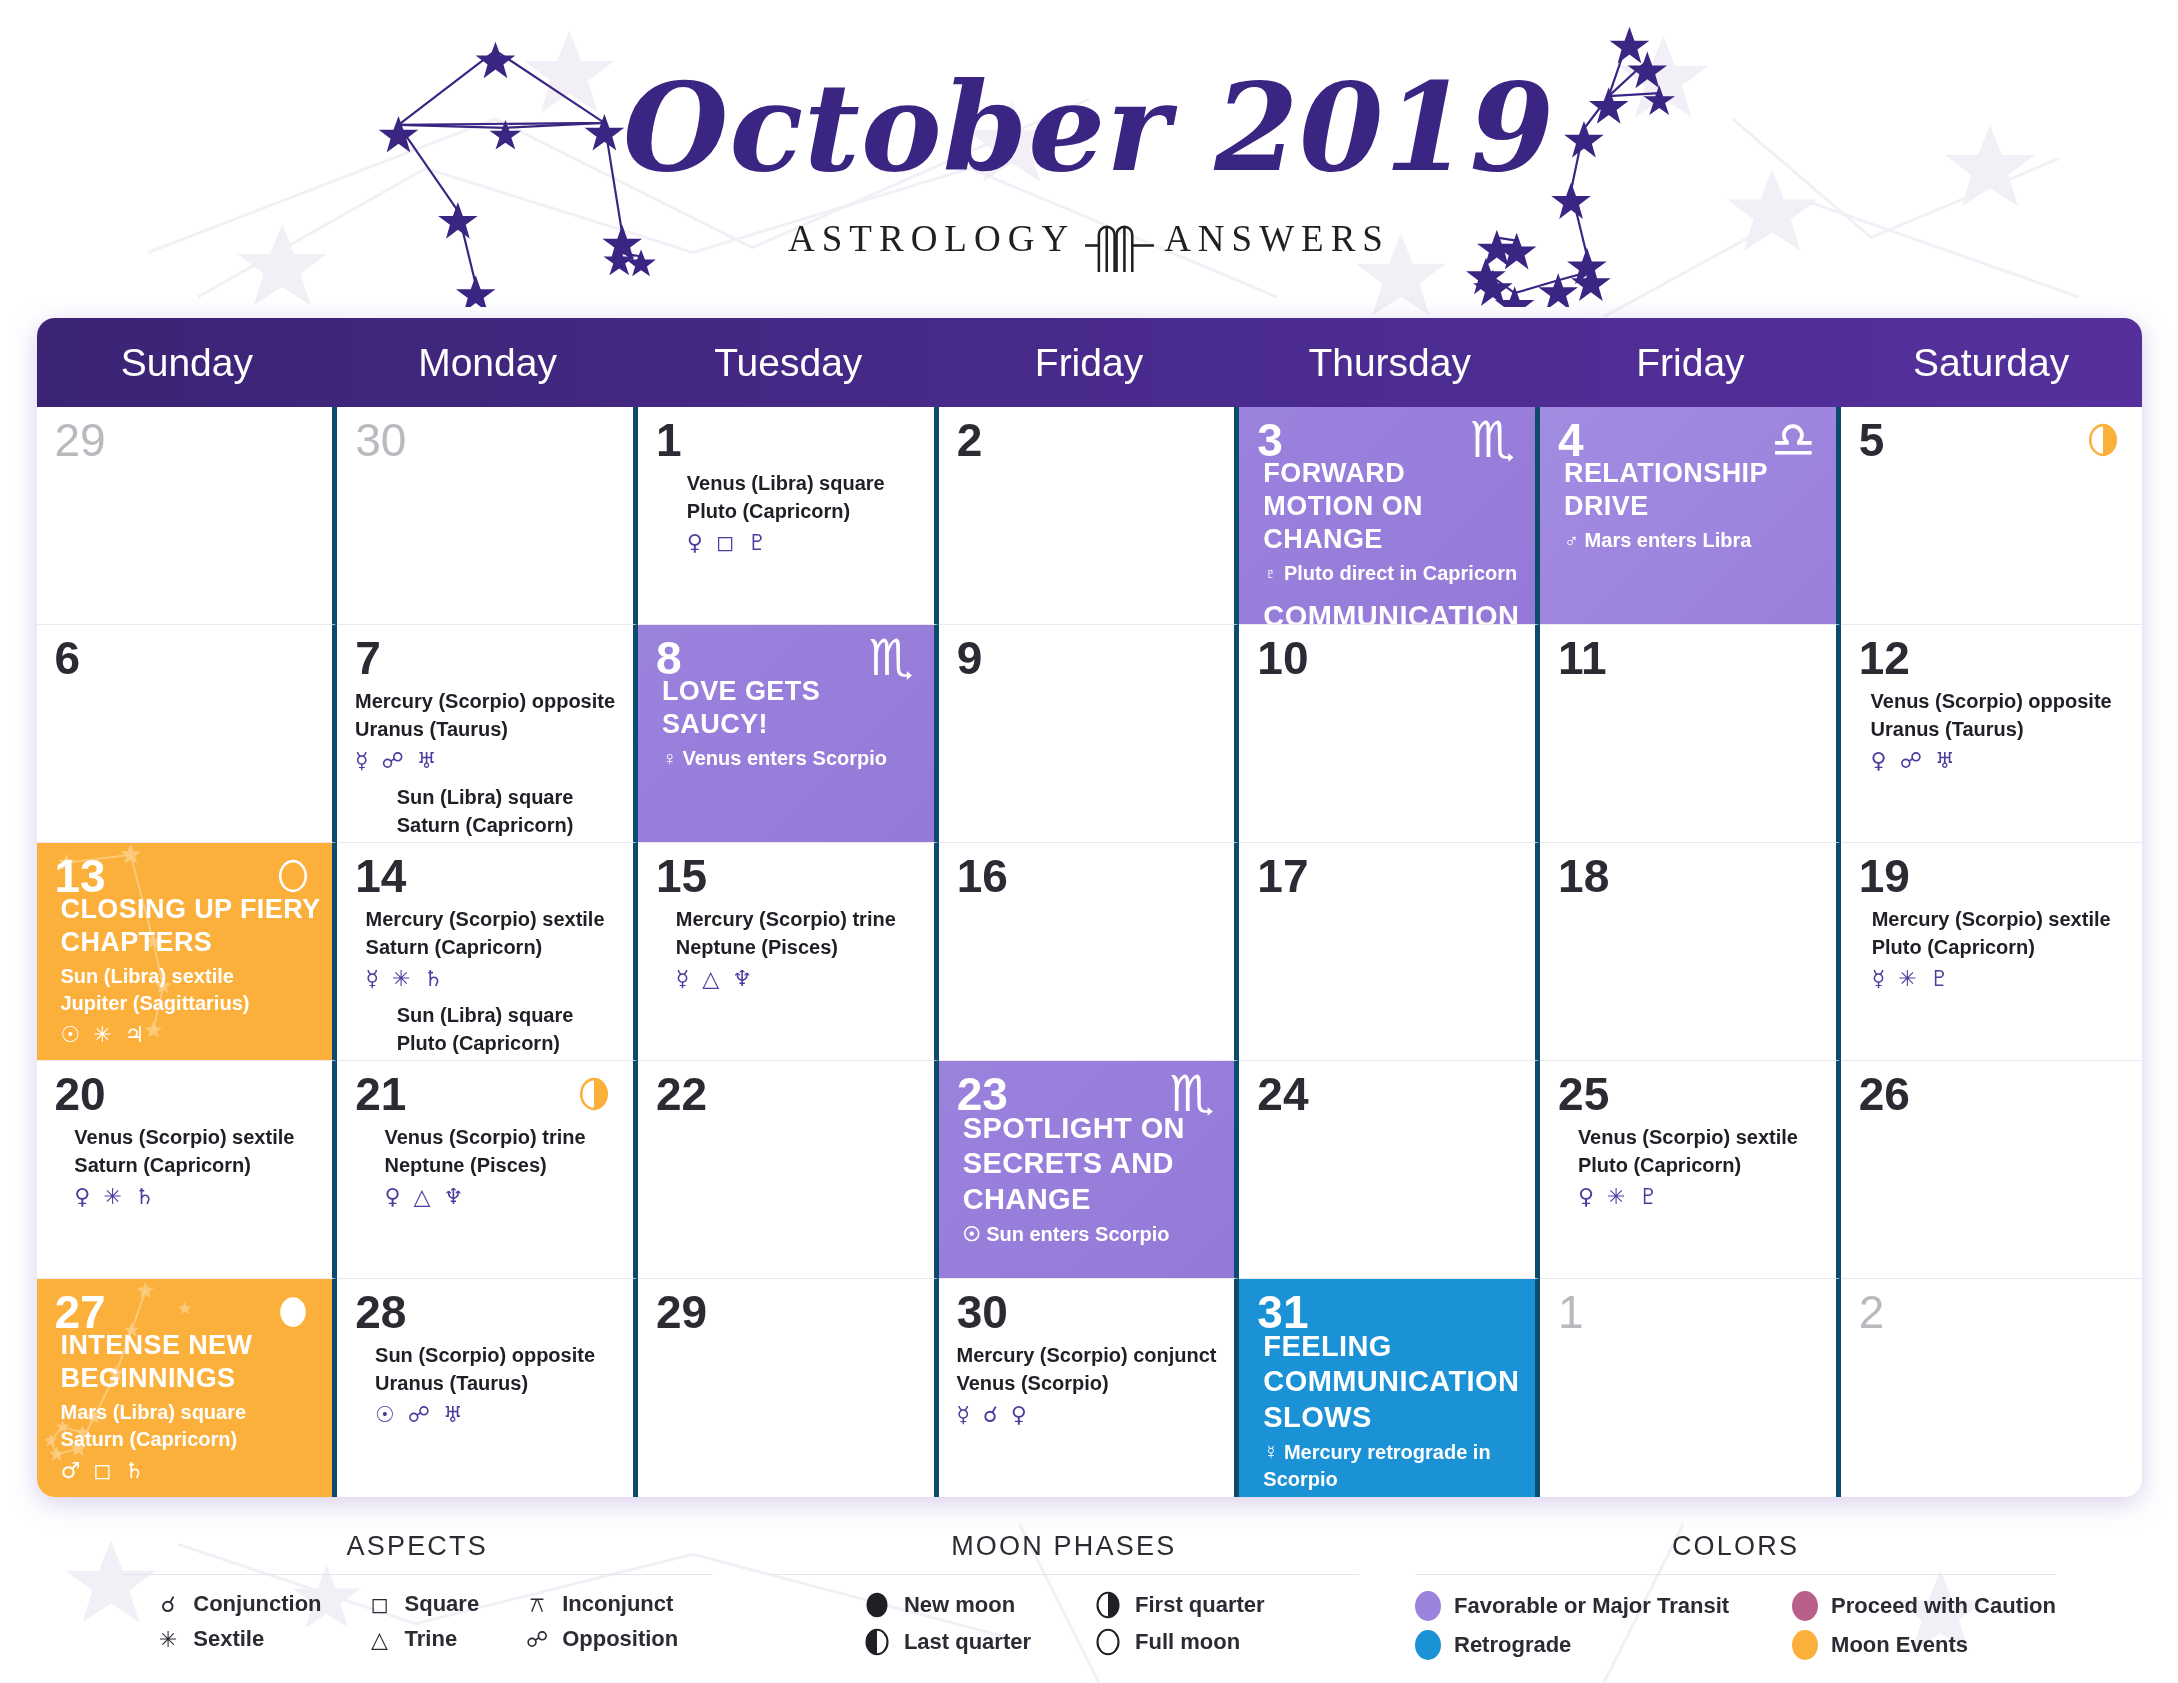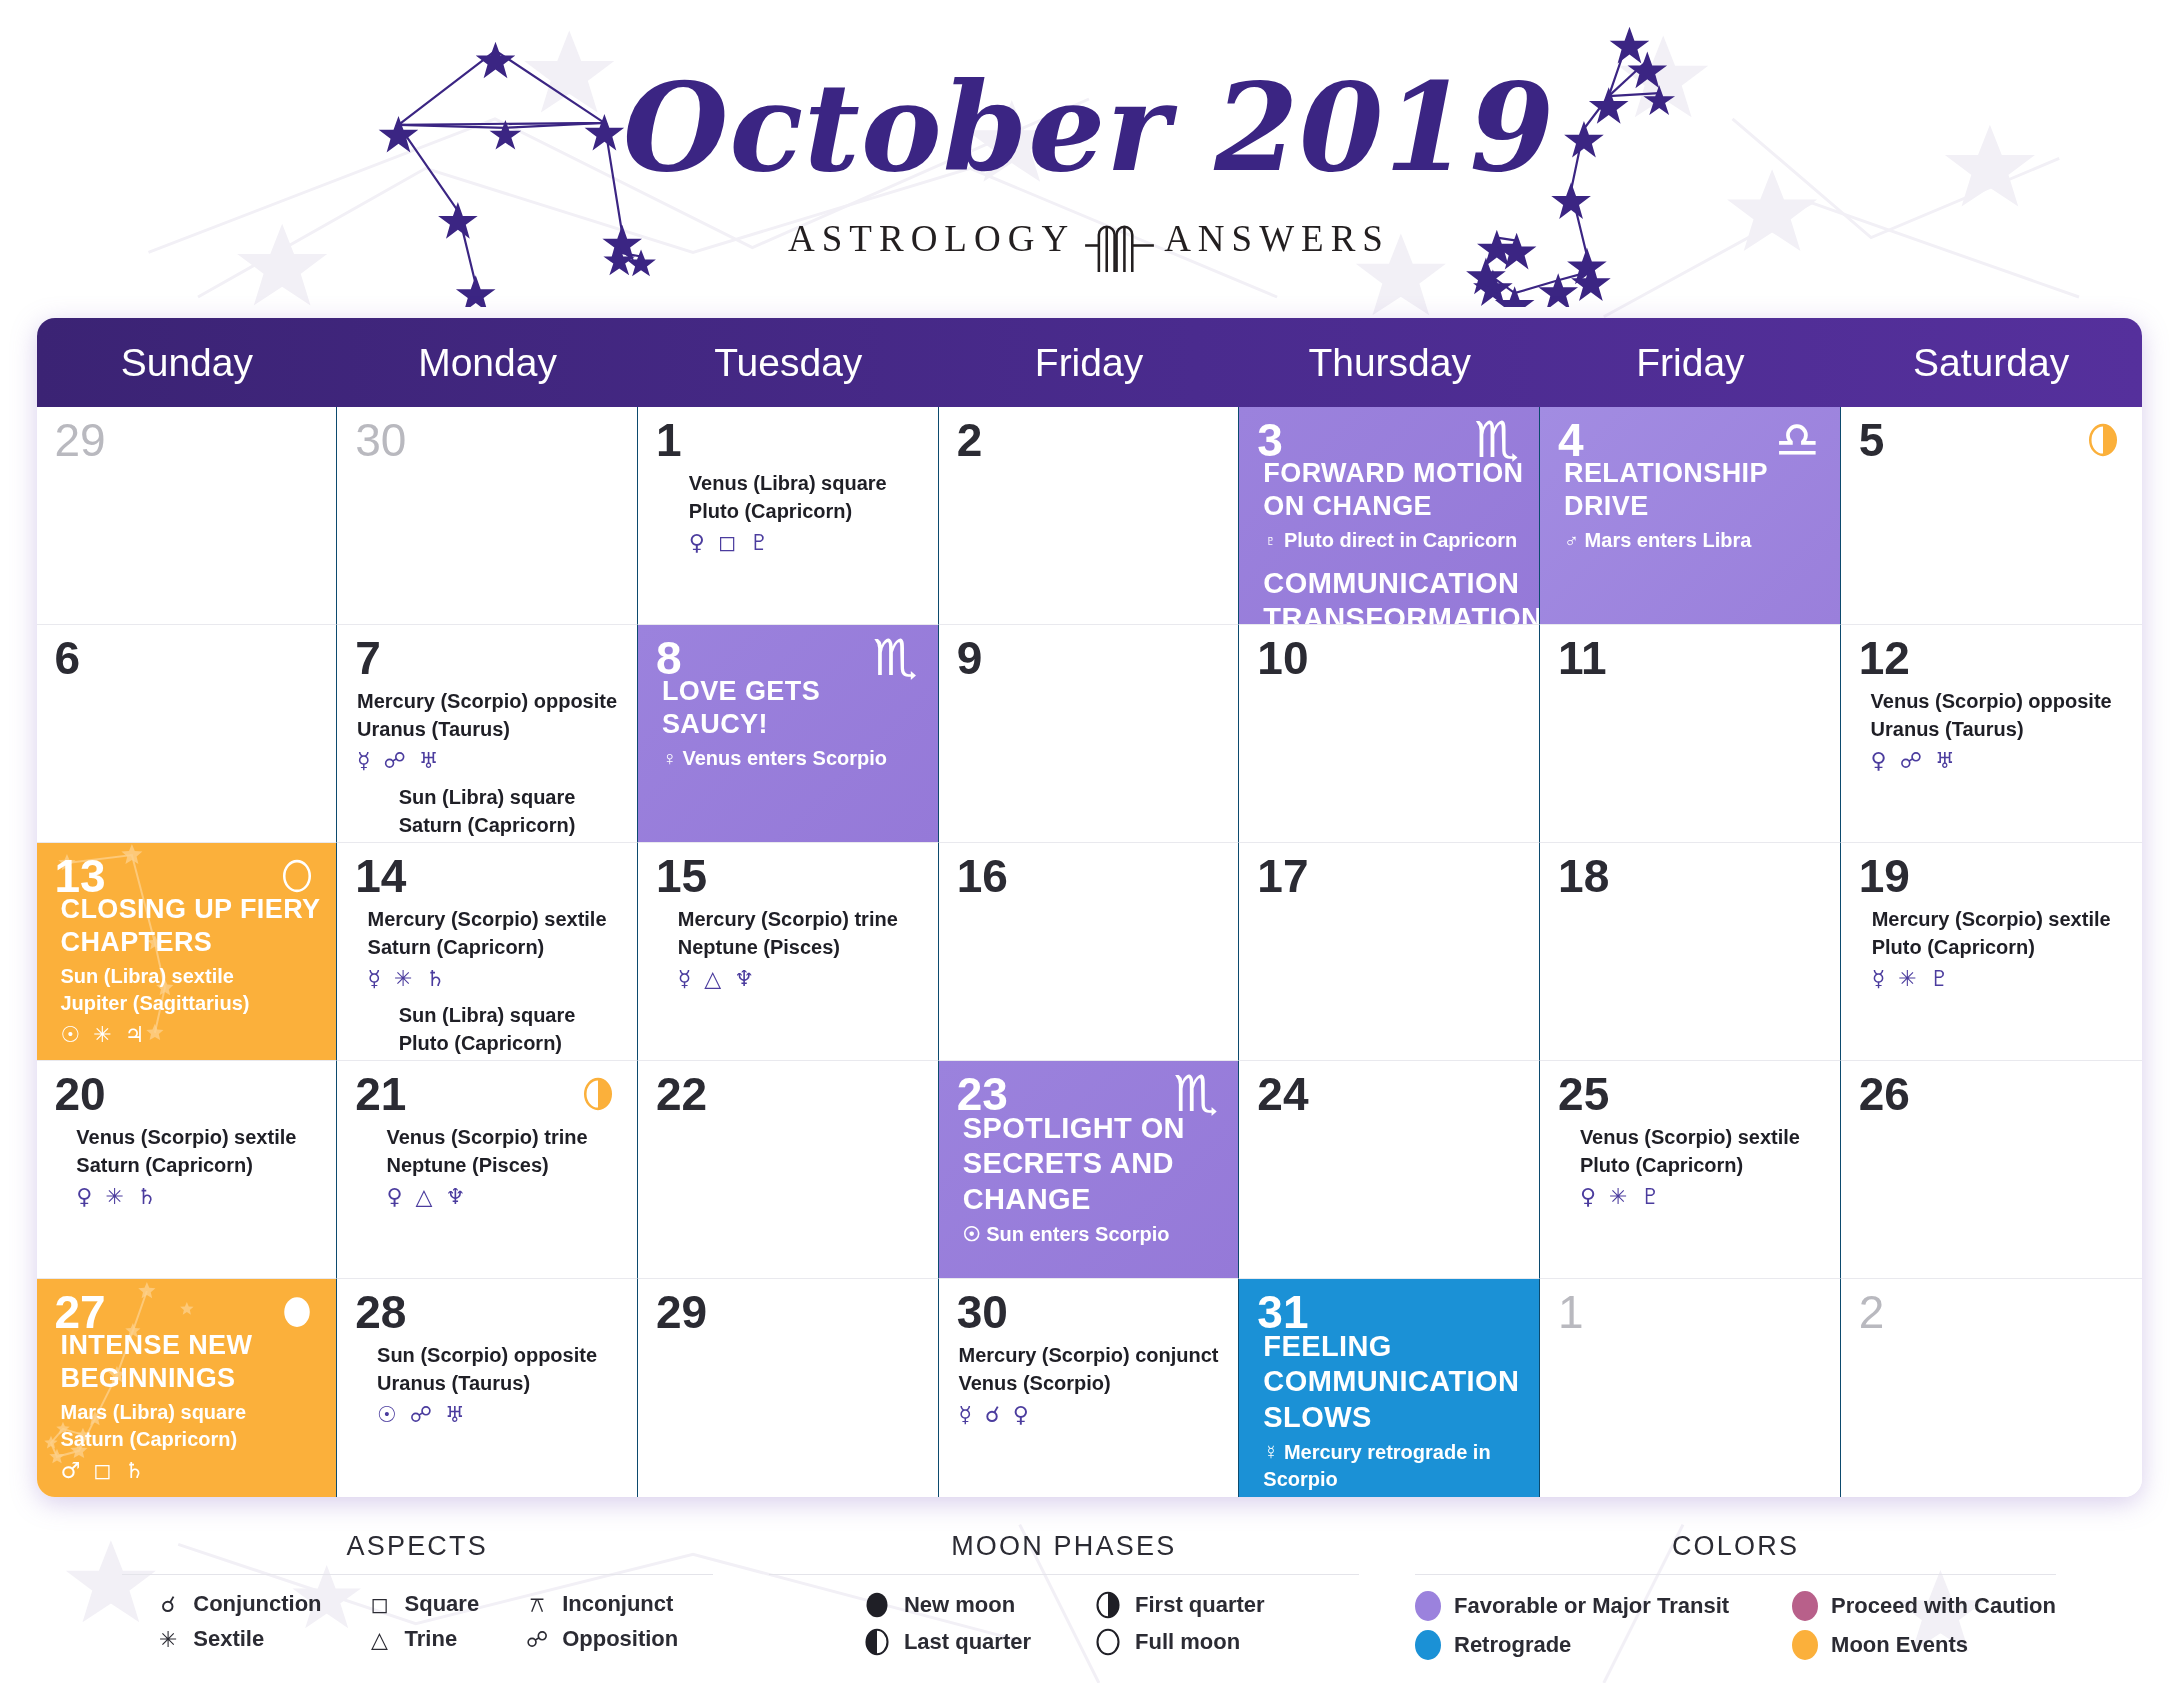--- a/index.html
+++ b/index.html
@@ -91,21 +91,21 @@
     font-weight: normal;
   }
 
   .week-row {
     display: grid;
     grid-template-columns: repeat(7, 1fr);
     height: 218px;
   }
   .day-cell {
     position: relative;
-    border-right: 1px solid #0c4a6e;
+    border-right: 5px solid #0c4a6e;
     border-bottom: 1px solid #e9e9ee;
     overflow: hidden;
     padding: 0;
   }
   .week-row:last-child .day-cell { border-bottom: none; }
   .day-cell:last-child { border-right: none; }
 
   .day-num {
     position: absolute;
     top: 10px;

